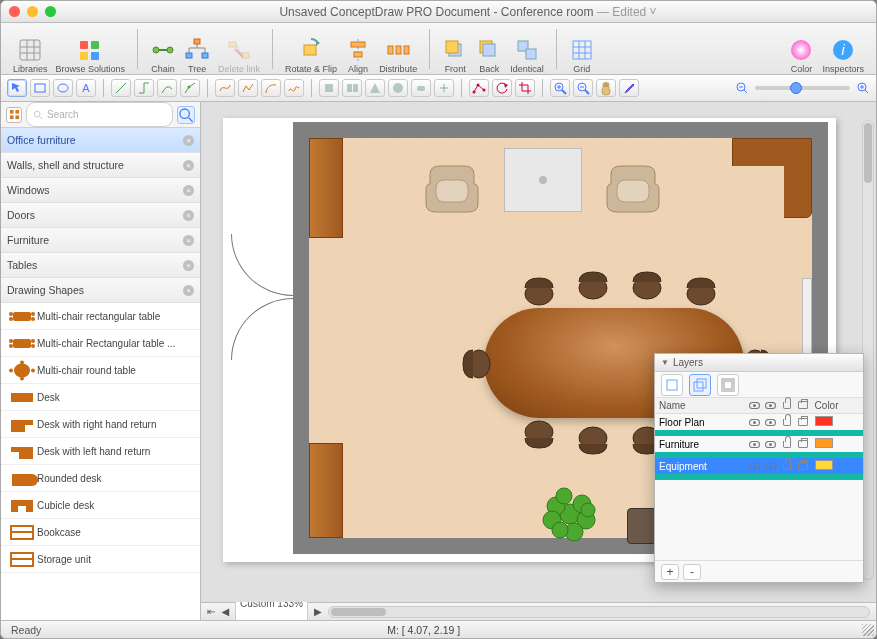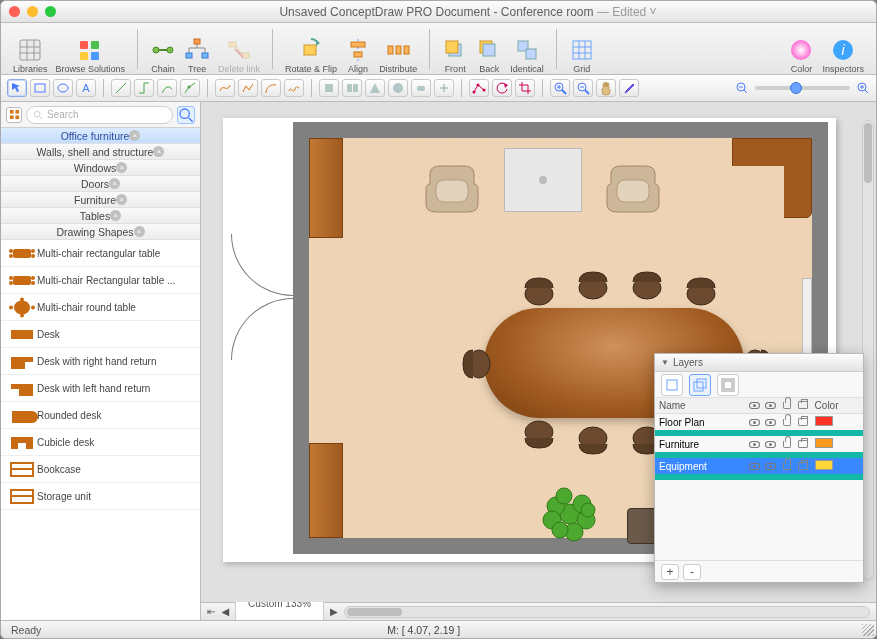--- a/index.html
+++ b/index.html
@@ -66,27 +66,27 @@
   .zoom-slider .thumb{position:absolute;top:-4px;left:35px;width:12px;height:12px;border-radius:50%;background:#6aa2ff;border:1px solid #3c76d4;}
 
   
   .body{flex:1;display:flex;min-height:0;}
 
   
   .libpanel{width:200px;background:#fff;border-right:1px solid var(--chrome-line);display:flex;flex-direction:column;min-height:0;}
   .lib-top{height:26px;display:flex;align-items:center;gap:4px;padding:0 5px;border-bottom:1px solid var(--panel-line);background:#f5f5f5;}
   .lib-top .sq{width:16px;height:16px;border:1px solid #bbb;border-radius:3px;background:#fff;display:flex;align-items:center;justify-content:center;}
   .lib-top .sq svg{width:11px;height:11px;}
-  .search{flex:1;height:18px;border:1px solid #cfcfcf;border-radius:9px;background:#fff;display:flex;align-items:center;padding:0 14px 0 6px;font-size:10px;color:#b0b0b0;gap:4px;}
+  .search{flex:1;height:25px;border:1px solid #cfcfcf;border-radius:9px;background:#fff;display:flex;align-items:center;padding:0 14px 0 6px;font-size:10px;color:#b0b0b0;gap:4px;}
   .search svg{width:10px;height:10px;opacity:.5}
   .lib-top .sm{width:18px;height:18px;border:1px solid #cfcfcf;border-radius:3px;display:flex;align-items:center;justify-content:center;background:#fff;}
   .lib-top .sm.on{background:#e2efff;border-color:#9cc1ff;}
 
   .cat-list{flex:0 0 auto;}
-  .cat{height:16px;display:flex;align-items:center;justify-content:center;padding:0 6px;
+  .cat{height:25px;display:flex;align-items:center;justify-content:space-between;padding:0 6px;
     font-size:10.5px;color:#444;background:linear-gradient(#f9f9f9,#ececec);border-bottom:1px solid #e0e0e0;}
   .cat.sel{background:linear-gradient(#dcebff,#c5ddff);color:#2a4d9b;}
   .cat .close{width:11px;height:11px;border-radius:50%;background:#c0c0c0;color:#fff;font-size:8px;line-height:11px;text-align:center;}
 
   .stencils{flex:1;overflow:auto;}
   .stencil{display:flex;align-items:center;height:27px;border-bottom:1px solid #eee;padding:0 6px;font-size:10px;color:#444;}
   .stencil .thumb{width:30px;height:19px;display:flex;align-items:center;justify-content:center;}
   .stencil svg{width:30px;height:19px;}
 
   
@@ -119,21 +119,21 @@
   .cchair{position:absolute;width:36px;height:32px;}
   .cchair svg{width:100%;height:100%}
 
   .plant{width:72px;height:72px;left:225px;top:340px;}
   .plant svg{width:100%;height:100%}
   .side-table{width:44px;height:36px;left:318px;top:370px;background:#6b5a4a;border:1px solid #3e342a;border-radius:4px;}
 
   
   .canvas-bottom{height:18px;background:linear-gradient(#f5f5f5,#e5e5e5);border-top:1px solid var(--chrome-line);
     display:flex;align-items:center;font-size:10px;color:#555;gap:6px;padding:0 6px;}
-  .canvas-bottom .tab{padding:0 12px;border:1px solid #ccc;border-radius:3px;background:#fff;height:29px;line-height:12px;}
+  .canvas-bottom .tab{padding:0 4px;border:1px solid #ccc;border-radius:3px;background:#fff;height:29px;line-height:12px;}
   .h-scroll{flex:1;height:12px;background:#e3e3e3;border:1px solid #ccc;border-radius:6px;position:relative;}
   .h-scroll .knob{position:absolute;left:2px;top:1px;height:8px;width:55px;background:#bdbdbd;border-radius:4px;}
   .v-scroll{position:absolute;right:2px;top:18px;bottom:22px;width:12px;background:#e3e3e3;border:1px solid #ccc;border-radius:6px;}
   .v-scroll .knob{position:absolute;top:2px;left:1px;width:8px;height:60px;background:#bdbdbd;border-radius:4px;}
 
   
   .status{height:18px;background:linear-gradient(#f7f7f7,#e3e3e3);border-top:1px solid var(--chrome-line);
     display:flex;align-items:center;font-size:10.5px;color:#555;padding:0 10px;gap:20px;}
   .status .center{flex:1;text-align:center;color:#444;}
   .resize{position:absolute;right:2px;bottom:2px;width:12px;height:12px;

